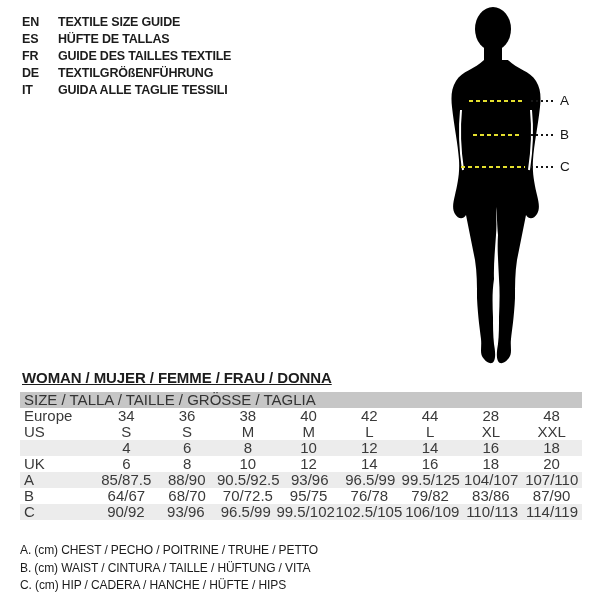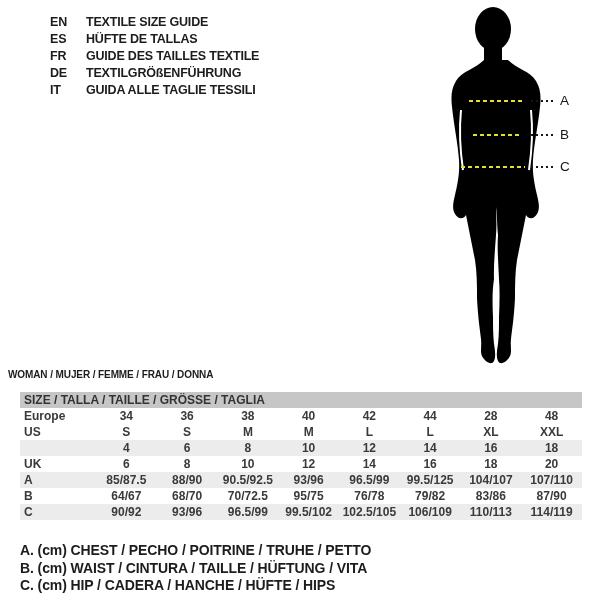--- a/index.html
+++ b/index.html
@@ -12,53 +12,53 @@
   }
   html,body{margin:0;padding:0;}
   body{
     width:600px;height:600px;background:#ffffff;position:relative;overflow:hidden;
     font-family:"Liberation Sans", sans-serif;color:var(--text-dark);
   }
   .page{position:absolute;inset:0;}
 
   
   .lang-block{position:absolute;left:22px;top:14px;}
-  .lang-row{display:flex;height:17px;line-height:17px;font-size:12.5px;font-weight:bold;letter-spacing:-0.2px;margin-left:28px;}
+  .lang-row{display:flex;height:17px;line-height:17px;font-size:12.5px;font-weight:bold;letter-spacing:-0.2px;}
   .lang-code{width:36px;}
   .lang-text{white-space:nowrap;}
 
   
   .figure{position:absolute;left:413px;top:2px;width:170px;height:368px;}
   .measure-dash{position:absolute;height:2px;background:repeating-linear-gradient(90deg,var(--accent-yellow) 0 4px,transparent 4px 7px);}
   .dash-a{left:469px;top:100px;width:54px;}
   .dash-b{left:473px;top:134px;width:46px;}
   .dash-c{left:461px;top:166px;width:64px;}
   .leader{position:absolute;height:2px;background:repeating-linear-gradient(90deg,#161616 0 2px,transparent 2px 5px);}
   .lead-a{left:531px;top:100px;width:24px;}
   .lead-b{left:531px;top:134px;width:24px;}
   .lead-c{left:531px;top:166px;width:24px;}
   .marker-label{position:absolute;font-size:13.5px;line-height:14px;color:#161616;}
   .lab-a{left:560px;top:94px;}
   .lab-b{left:560px;top:128px;}
   .lab-c{left:560px;top:160px;}
 
   
-  .section-title{position:absolute;left:8px;top:369px;font-size:10px;font-weight:bold;letter-spacing:-0.1px;}
-
-  
-  .size-table{position:absolute;left:20px;top:392px;width:562px;font-size:12px;color:var(--table-text);font-weight:bold;}
+  .section-title{position:absolute;left:22px;top:369px;font-size:15px;font-weight:bold;letter-spacing:-0.1px;text-decoration:underline;}
+
+  
+  .size-table{position:absolute;left:20px;top:392px;width:562px;font-size:15px;color:var(--table-text);}
   .t-header{height:16px;line-height:16px;background:var(--header-gray);color:#333;padding-left:4px;box-sizing:border-box;}
   .t-row{display:flex;height:16px;line-height:16px;}
   .t-row.shaded{background:var(--row-gray);}
   .t-label{width:76px;padding-left:4px;box-sizing:border-box;}
   .t-cell{flex:1;text-align:center;}
 
   
   .legend{position:absolute;left:20px;top:542px;}
-  .legend-line{height:17.5px;line-height:17.5px;font-size:14px;font-weight:bold;letter-spacing:-0.1px;white-space:nowrap;}
+  .legend-line{height:17.5px;line-height:17.5px;font-size:12px;font-weight:normal;letter-spacing:-0.1px;white-space:nowrap;}
 </style>
 </head>
 <body>
 
 <div class="page">
 
   <div class="lang-block">
 
       <div class="lang-row">
         <span class="lang-code">EN</span>

